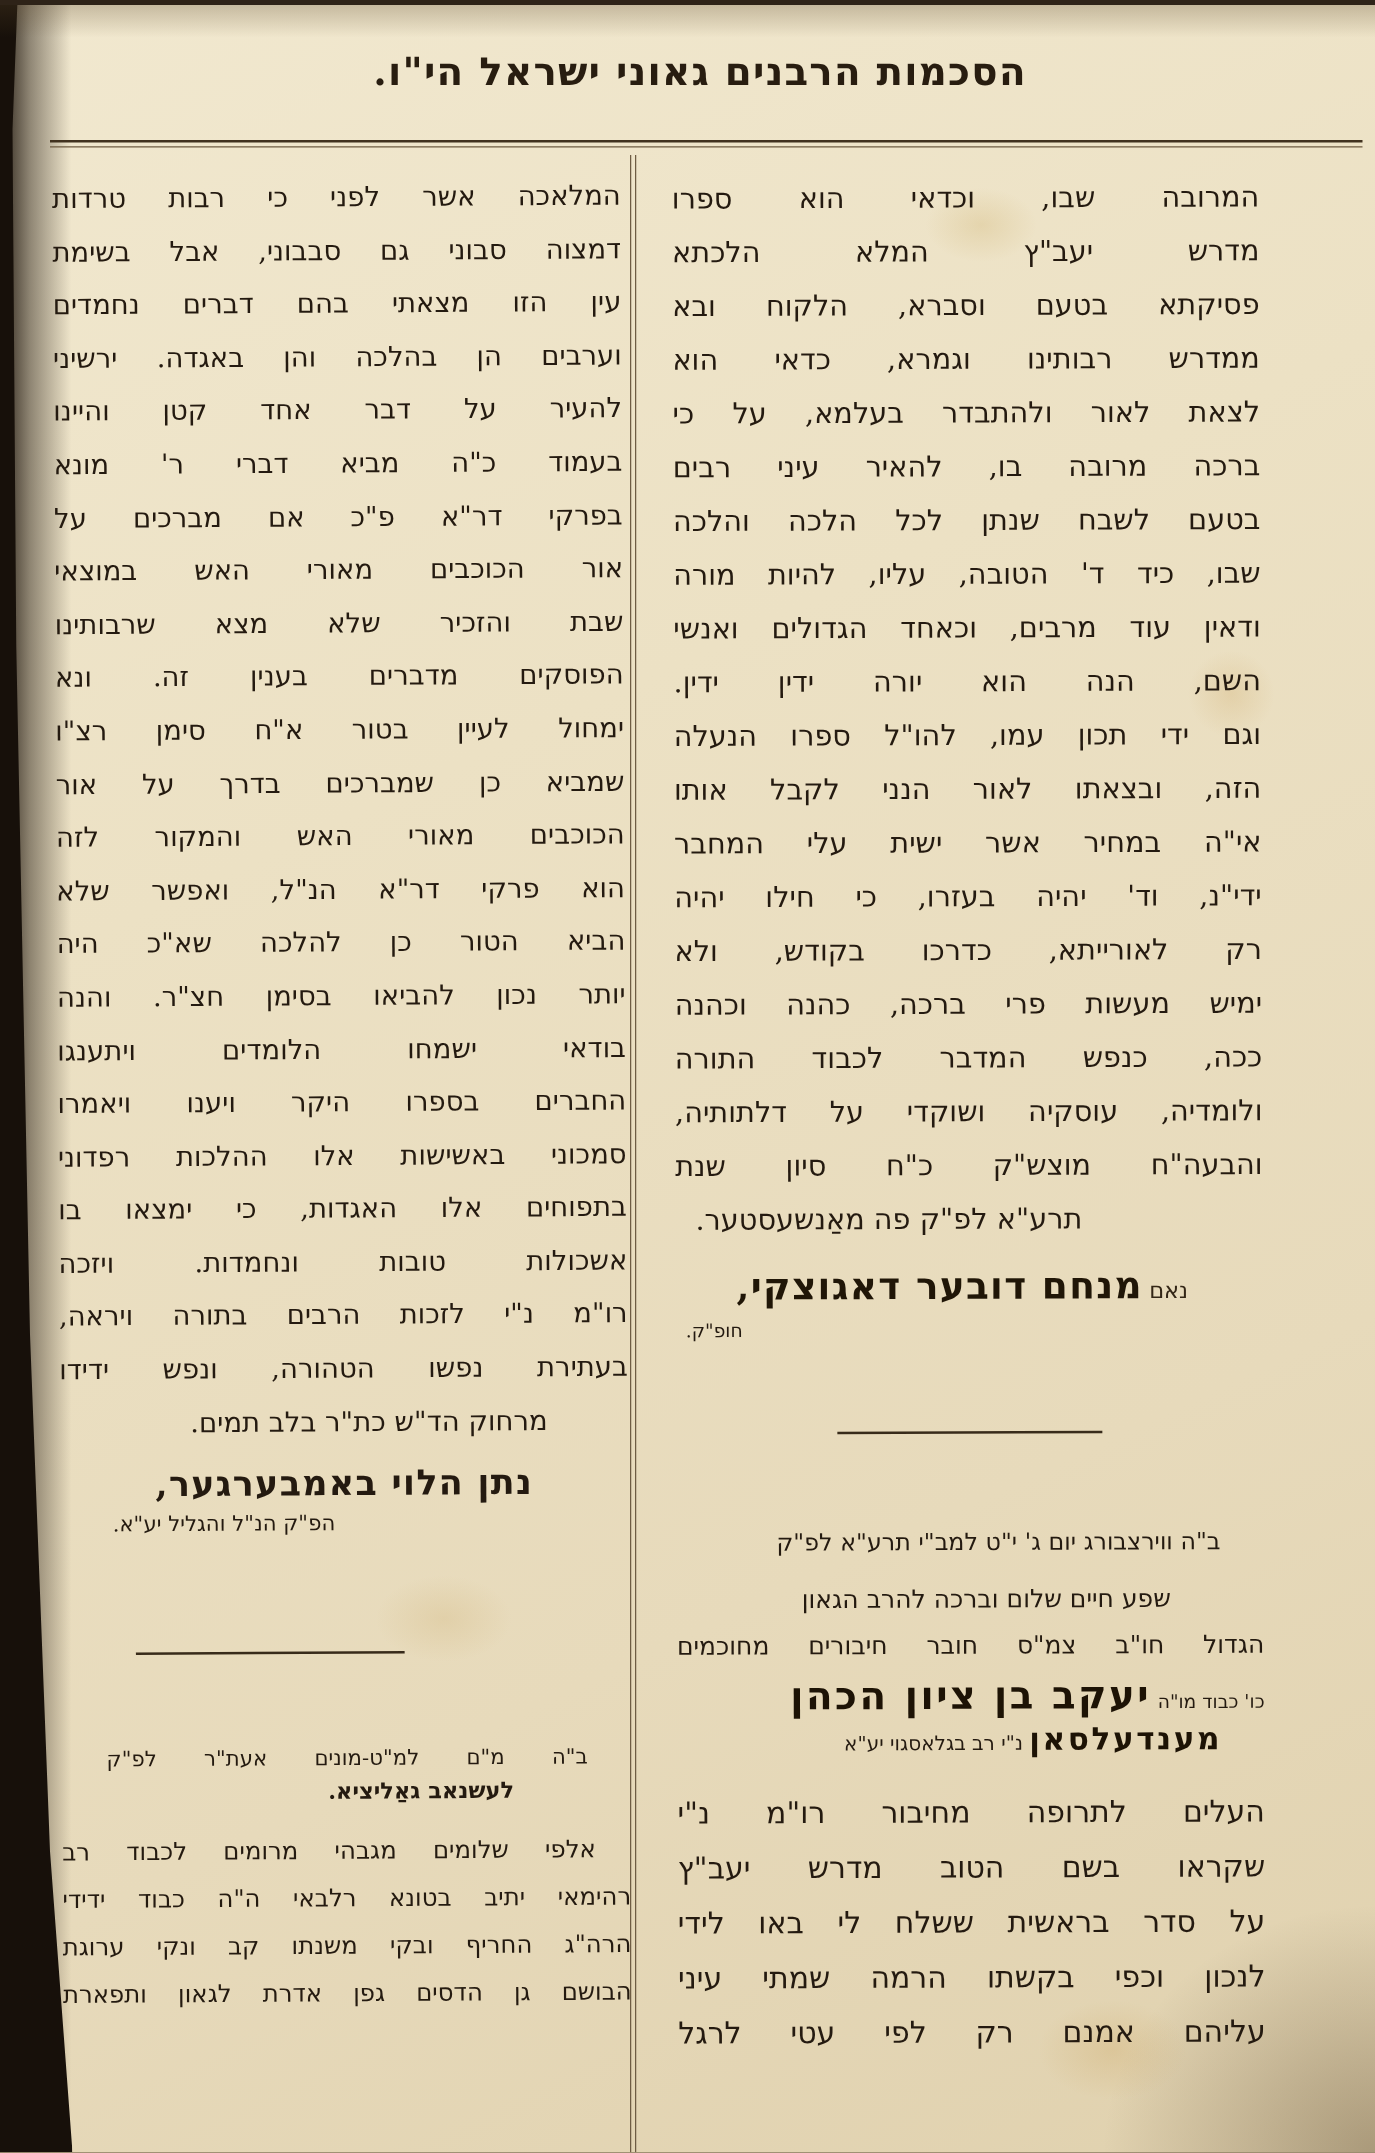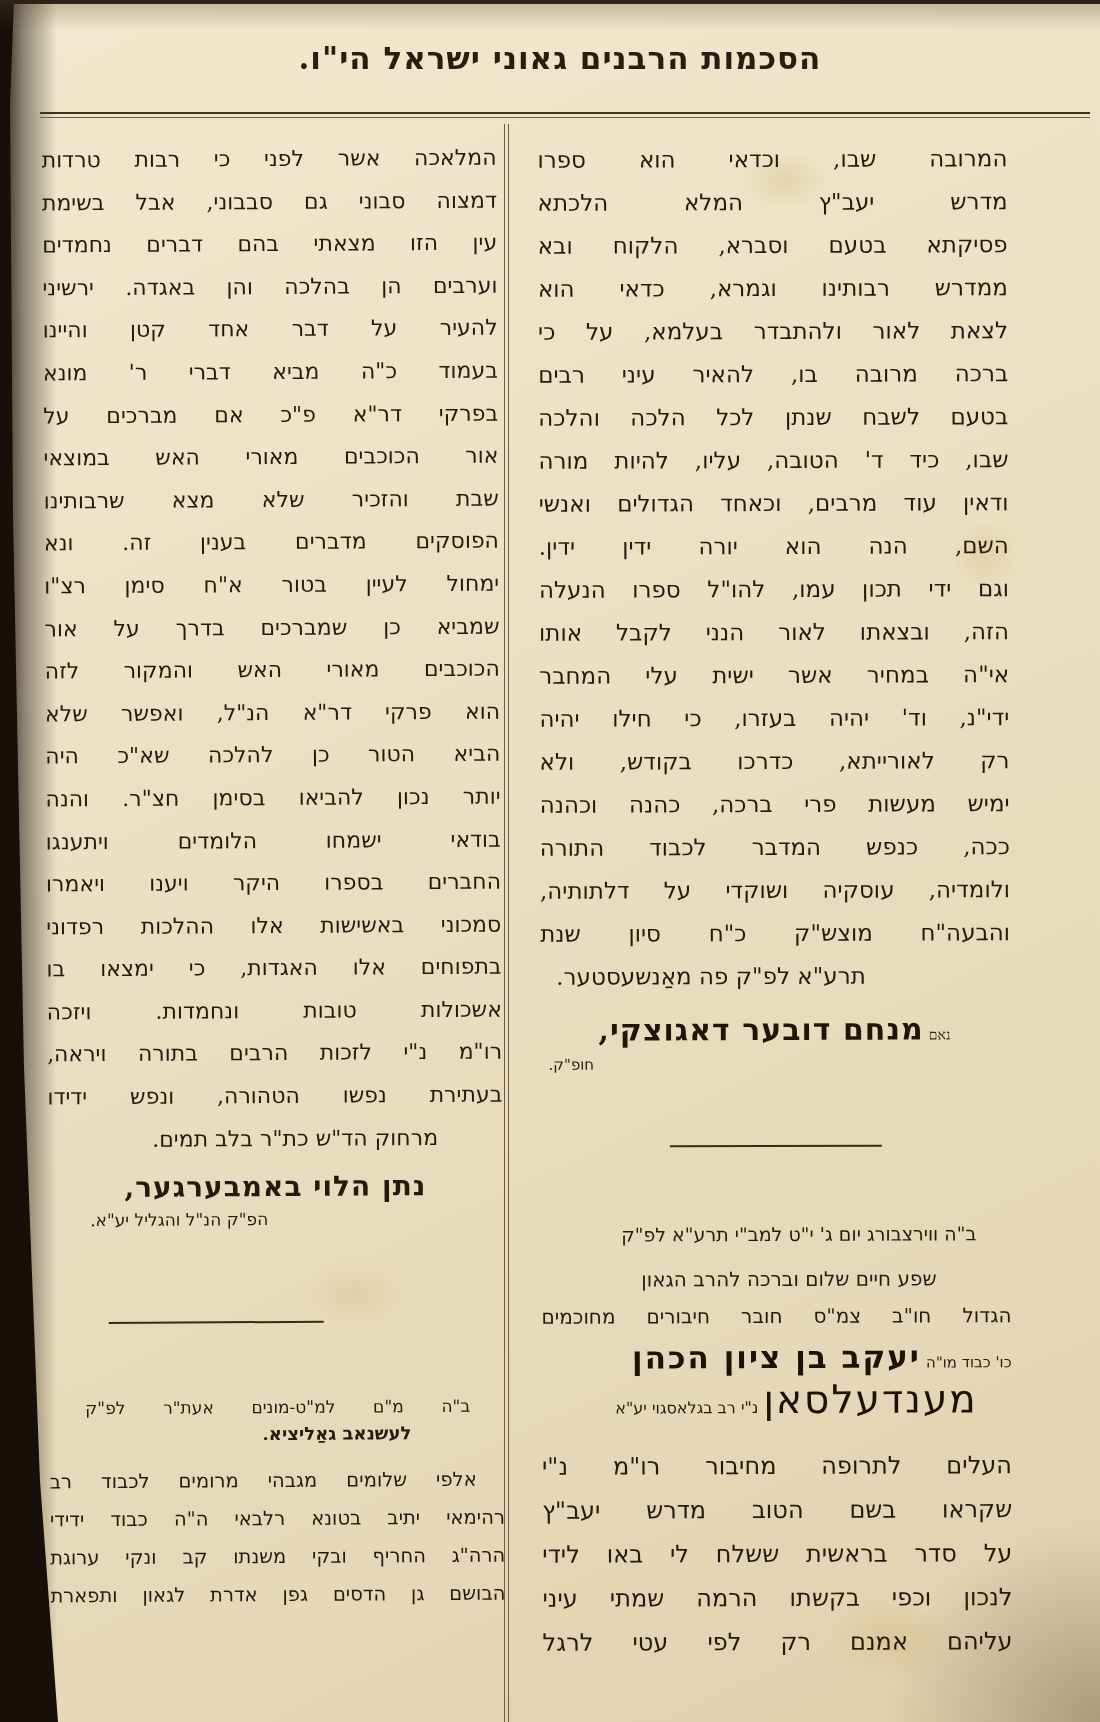--- a/index.html
+++ b/index.html
@@ -33,39 +33,39 @@
   .col-right{right:90px;width:470px;transform:rotate(-0.2deg);}
   .col-left{left:46px;width:455px;transform:rotate(-0.35deg);}
 
   .jline{text-align:justify;text-align-last:justify;white-space:nowrap;}
   .col-right .para1 .jline{font-size:23px;line-height:43px;}
   .col-left  .para1 .jline{font-size:22px;line-height:42.6px;}
   .line-hang-left{font-size:23px;line-height:43px;text-align:left;padding-left:16px;}
   .line-center{font-size:22px;line-height:42.6px;text-align:center;padding-left:40px;}
 
   .sig-row{margin-top:14px;padding-right:60px;white-space:nowrap;}
-  .sig-prefix{font-size:14px;color:#332616;font-family:Liberation Serif, serif;}
+  .sig-prefix{font-size:18px;color:#332616;}
   .sig-name{font-size:30px;font-weight:bold;letter-spacing:1px;color:#201607;}
   .sig-role-r{font-size:15px;text-align:left;padding-left:8px;margin-top:8px;}
 
   .sig-name-l{margin-top:10px;font-size:28px;font-weight:bold;text-align:center;letter-spacing:1px;}
   .sig-role-l{font-size:17px;text-align:left;padding-left:42px;margin-top:6px;}
 
   .sec-rule-r{width:212px;margin:72px auto 0;border-top:2px solid #382b1a;}
   .sec-rule-l{width:215px;margin:92px auto 0 60px;border-top:2px solid #382b1a;}
 
   .dateline-r{margin-top:76px;font-size:19px;text-align:left;padding-left:80px;white-space:nowrap;}
   .greet .jline{font-size:20px;line-height:37px;}
   .greet{margin-top:16px;}
   .greet .jline:first-child{text-align:left;text-align-last:left;padding-left:100px;padding-right:18px;}
   .honor-line1{margin-top:4px;white-space:nowrap;}
   .honor-prefix{font-size:15px;}
   .honor-name{font-size:31px;font-weight:bold;letter-spacing:2px;color:#1d1305;}
   .honor-line2{margin-top:2px;padding-right:34px;white-space:nowrap;}
-  .honor-surname{font-size:39px;font-weight:normal;letter-spacing:2px;color:#1d1305;text-align:right;}
+  .honor-surname{font-size:25px;font-weight:bold;letter-spacing:2px;color:#1d1305;text-align:right;}
   .honor-title{font-size:16px;}
   .body-r{margin-top:22px;}
   .body-r .jline{font-size:24px;line-height:44px;}
 
   .dateline-l1{margin-top:74px;font-size:17px;text-align:right;padding-right:34px;padding-left:36px;white-space:nowrap;text-align-last:justify;}
   .dateline-l2{font-size:18px;font-weight:bold;text-align:center;padding-left:120px;margin-top:6px;}
   .body-l{margin-top:18px;}
   .body-l .jline{font-size:19.5px;line-height:38px;}
   .body-l .jline:first-child{padding-right:28px;}
 </style>

